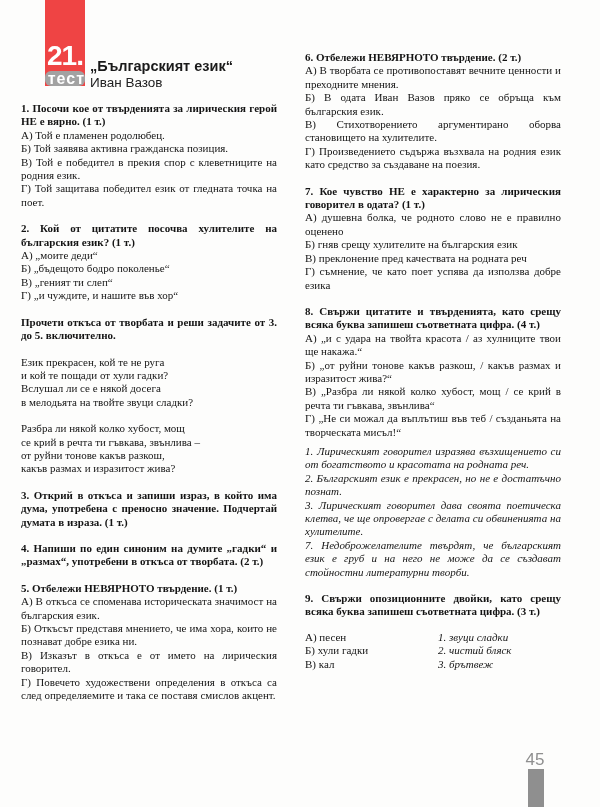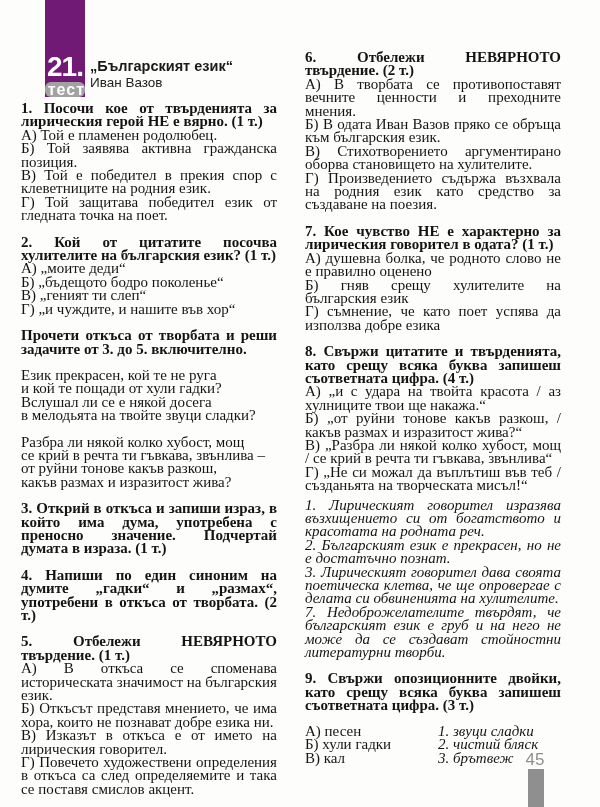--- a/index.html
+++ b/index.html
@@ -3,39 +3,39 @@
 <meta charset="utf-8">
 <style>
   html, body { margin:0; padding:0; background:#e8e8e8; }
   .page {
     position:relative; width:600px; height:807px; margin:0 auto;
     background:#fdfdfc; overflow:hidden;
     font-family:"Liberation Serif", serif; color:#141414;
   }
   
   .tab {
-    position:absolute; left:45px; top:0; width:40px; height:97px;
-    background:#701a75; display:flex; flex-direction:column; justify-content:flex-end;
+    position:absolute; left:45px; top:0; width:40px; height:86px;
+    background:#ef4444; display:flex; flex-direction:column; justify-content:flex-end;
   }
   .tab-num {
     color:#ffffff; font-family:"Liberation Sans", sans-serif; font-weight:bold;
     font-size:28px; line-height:28px; text-align:center; letter-spacing:-1px;
     padding-bottom:1px;
   }
   .tab-label {
     background:#a2a2a2; color:#ffffff; font-family:"Liberation Sans", sans-serif;
     font-weight:bold; font-size:16px; line-height:15px; height:15px;
     text-align:right; letter-spacing:1px;border-radius:6px;
   }
   .title-block { position:absolute; left:90px; top:58px; font-family:"Liberation Sans", sans-serif; }
   .title  { font-weight:bold; font-size:14.5px; line-height:17px; color:#1a1a1a; }
   .author { font-size:13.5px; line-height:16px; color:#222; }
 
   
-  .col { position:absolute; width:256px; font-size:15px; line-height:13.4px; }
+  .col { position:absolute; width:256px; font-size:11px; line-height:13.4px; }
   .col-left  { left:21px;  top:102px; }
   .col-right { left:305px; top:51px;  }
   .col p { margin:0; text-align:justify; }
   .qh  { font-weight:bold; }
   .gap { margin-top:13px !important; }
   .poem p { text-align:left; }
   .stanza2 { margin-top:13px; }
   .statements { margin-top:6px; }
   .statements p { font-style:italic; }
   .match { display:flex; margin-top:12px; }
@@ -111,20 +111,21 @@
 
     <p class="qh">6. Отбележи НЕВЯРНОТО твърдение. (2 т.)</p>
     <p>А) В творбата се противопоставят вечните ценности и преходните мнения.</p>
     <p>Б) В одата Иван Вазов пряко се обръща към българския език.</p>
     <p>В) Стихотворението аргументирано оборва становището на хулителите.</p>
     <p>Г) Произведението съдържа възхвала на родния език като средство за създаване на поезия.</p>
 
     <p class="qh gap">7. Кое чувство НЕ е характерно за лирическия говорител в одата? (1 т.)</p>
     <p>А) душевна болка, че родното слово не е правилно оценено</p>
     <p>Б) гняв срещу хулителите на българския език</p>
+    <p>В) преклонение пред качествата на родната реч</p>
     <p>Г) съмнение, че като поет успява да използва добре езика</p>
 
     <p class="qh gap">8. Свържи цитатите и твърденията, като срещу всяка буква запишеш съответната цифра. (4 т.)</p>
     <p>А) „и с удара на твойта красота / аз хулниците твои ще накажа.“</p>
     <p>Б) „от руйни тонове какъв разкош, / какъв размах и изразитост жива?“</p>
     <p>В) „Разбра ли някой колко хубост, мощ / се крий в речта ти гъвкава, звънлива“</p>
     <p>Г) „Не си можал да въплътиш във теб / създаньята на творческата мисъл!“</p>
 
     <div class="statements">
       <p>1. Лирическият говорител изразява възхищението си от богатството и красотата на родната реч.</p>

